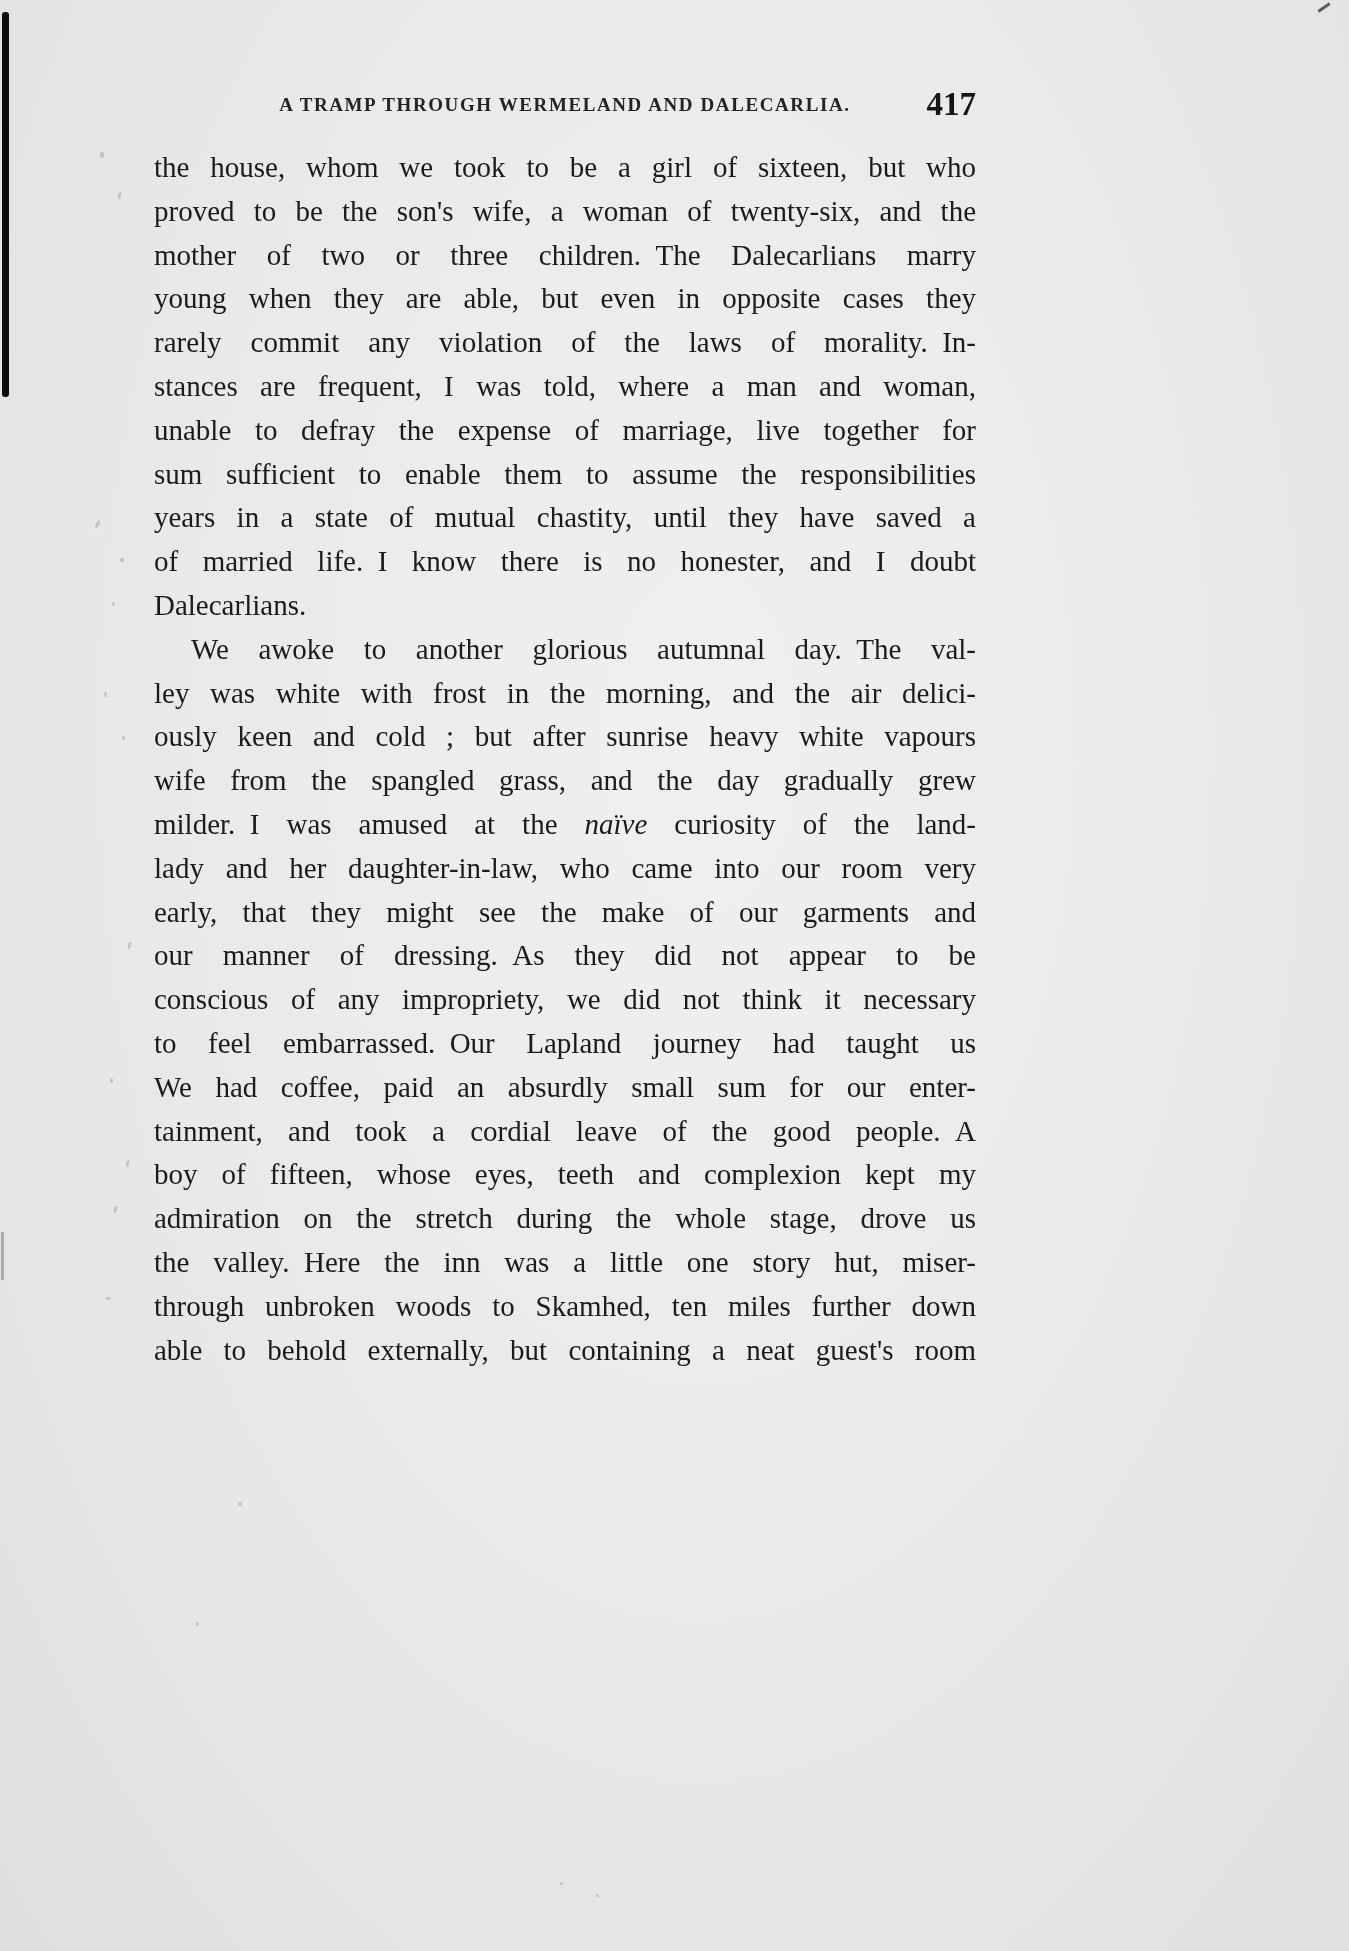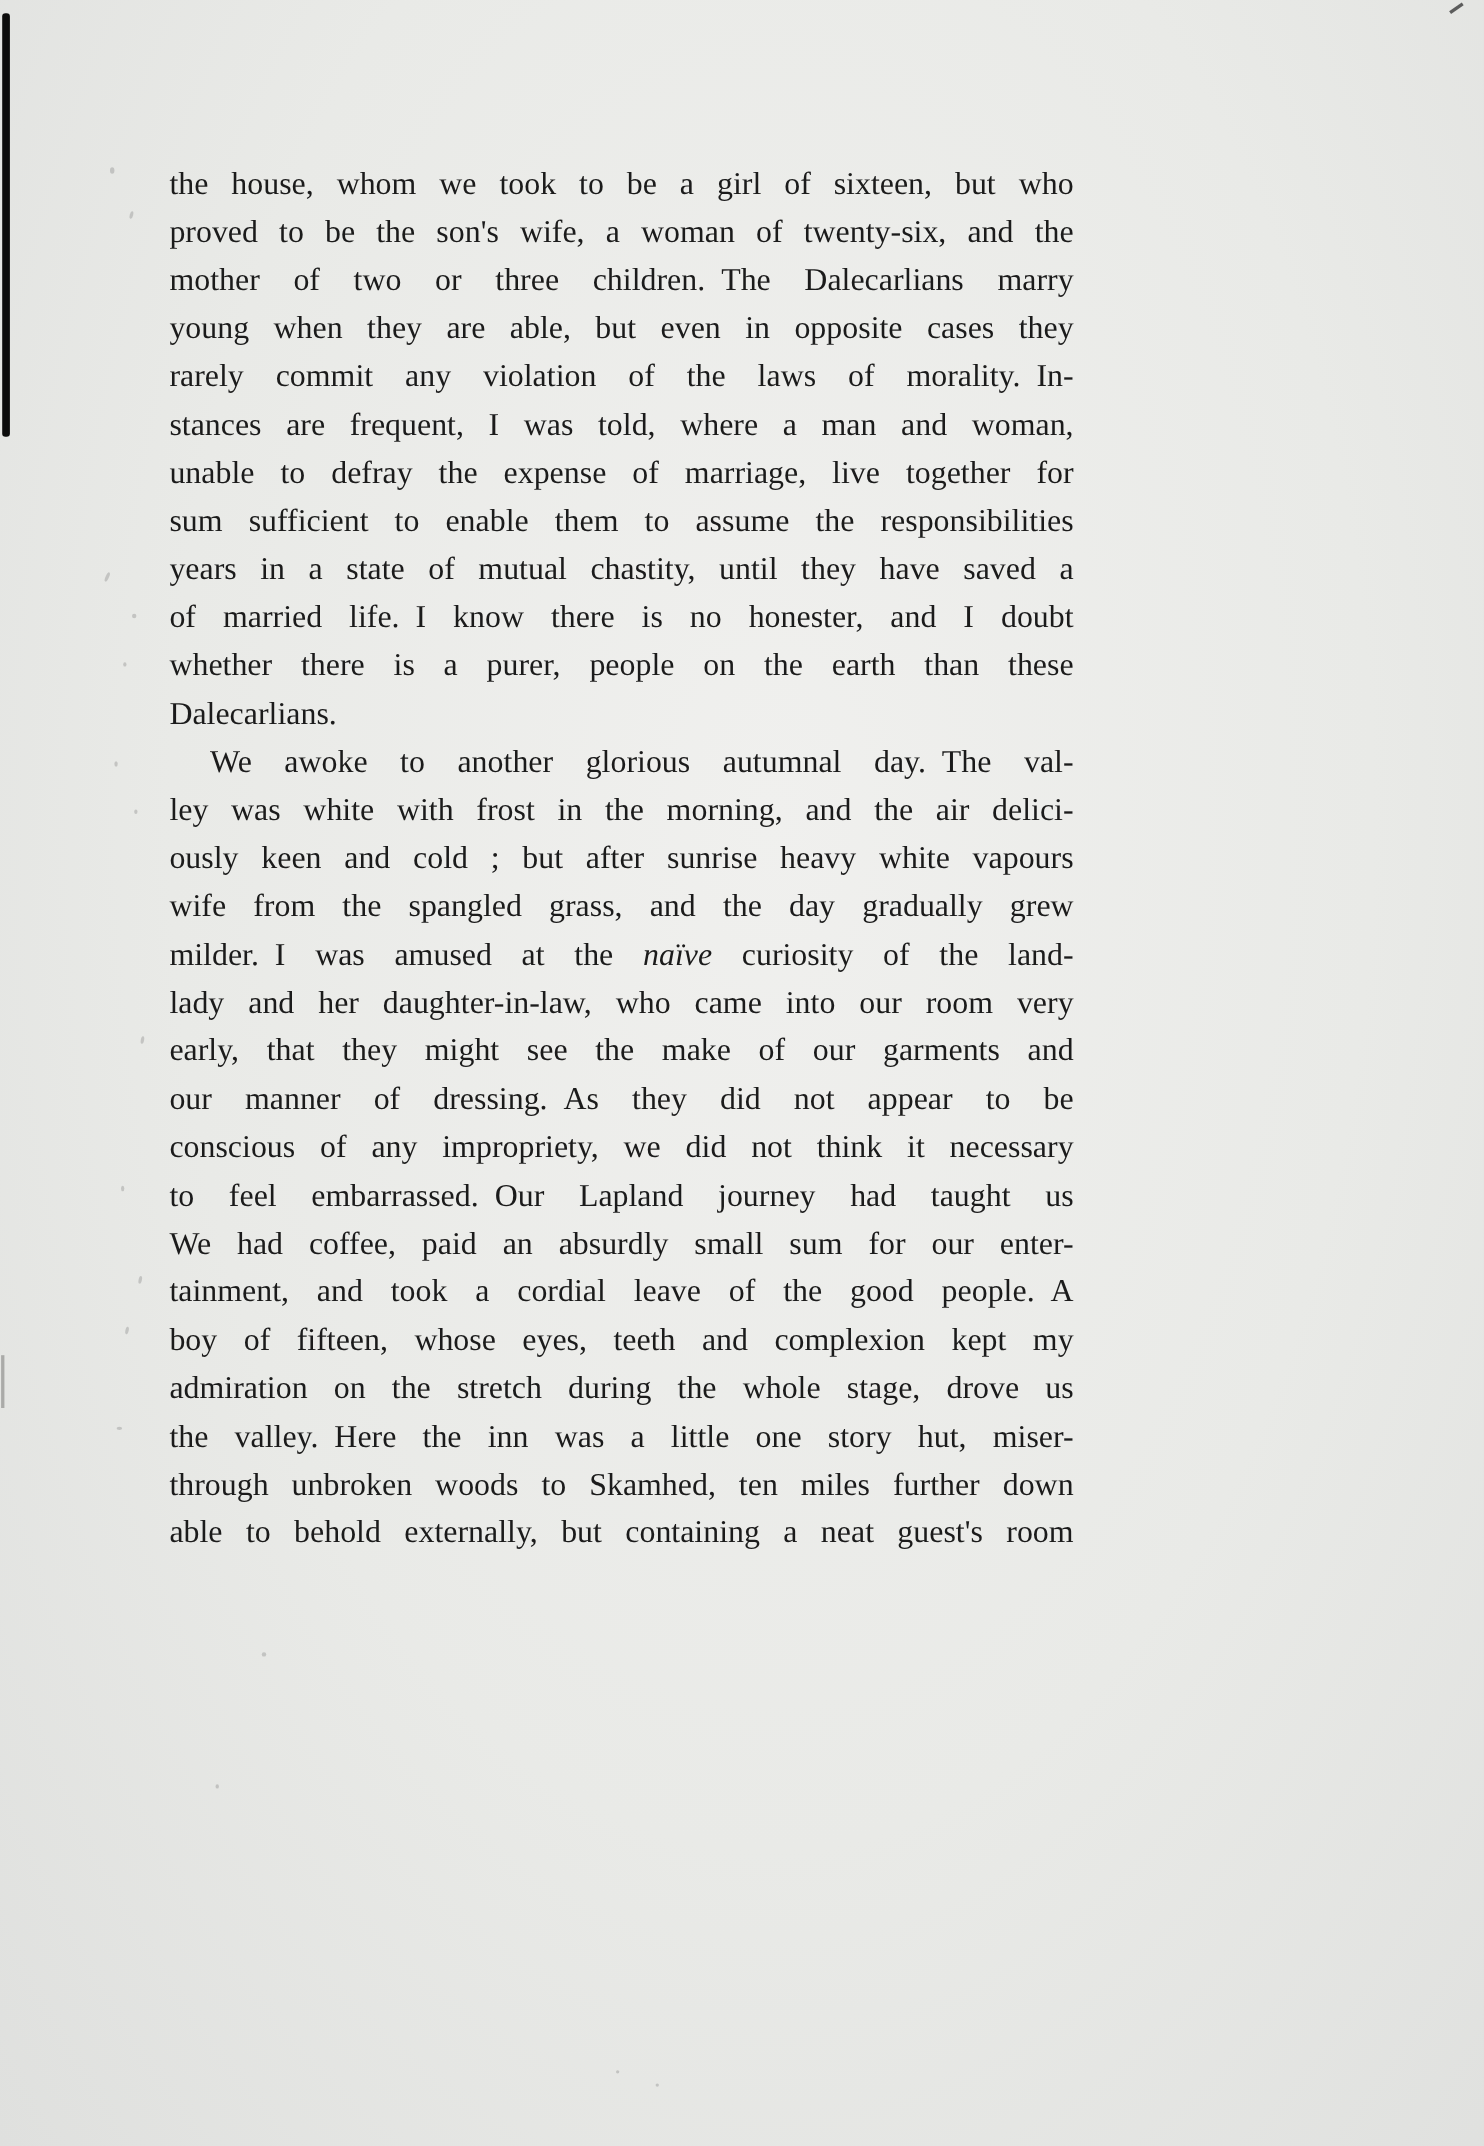--- a/index.html
+++ b/index.html
@@ -134,33 +134,36 @@
   <span class="speck s8"></span>
   <span class="speck s9"></span>
   <span class="speck s10"></span>
   <span class="speck s11"></span>
   <span class="speck s12"></span>
   <span class="speck s13"></span>
   <span class="speck s14"></span>
   <span class="speck s15"></span>
   <span class="speck s16"></span>
 
+  <header class="running-head">
+    <span class="head-title">A TRAMP THROUGH WERMELAND AND DALECARLIA.</span>
+    <span class="page-num">417</span>
+  </header>
 
   <main class="text-block">
       <div class="line"><span>the house, whom we took to be a girl of sixteen, but who</span></div>
       <div class="line"><span>proved to be the son's wife, a woman of twenty-six, and the</span></div>
       <div class="line"><span>mother of two or three children. The Dalecarlians marry</span></div>
       <div class="line"><span>young when they are able, but even in opposite cases they</span></div>
       <div class="line"><span>rarely commit any violation of the laws of morality. In-</span></div>
       <div class="line"><span>stances are frequent, I was told, where a man and woman,</span></div>
       <div class="line"><span>unable to defray the expense of marriage, live together for</span></div>
       <div class="line"><span>sum sufficient to enable them to assume the responsibilities</span></div>
       <div class="line"><span>years in a state of mutual chastity, until they have saved a</span></div>
       <div class="line"><span>of married life. I know there is no honester, and I doubt</span></div>
-      <div class="line"><span>whether there is a purer, people on the earth than these</span></div>
       <div class="line no-justify"><span>Dalecarlians.</span></div>
       <div class="line indent"><span>We awoke to another glorious autumnal day. The val-</span></div>
       <div class="line"><span>ley was white with frost in the morning, and the air delici-</span></div>
       <div class="line"><span>ously keen and cold ; but after sunrise heavy white vapours</span></div>
       <div class="line"><span>wife from the spangled grass, and the day gradually grew</span></div>
       <div class="line"><span>milder. I was amused at the </span><em>naïve</em><span> curiosity of the land-</span></div>
       <div class="line"><span>lady and her daughter-in-law, who came into our room very</span></div>
       <div class="line"><span>early, that they might see the make of our garments and</span></div>
       <div class="line"><span>our manner of dressing. As they did not appear to be</span></div>
       <div class="line"><span>conscious of any impropriety, we did not think it necessary</span></div>

